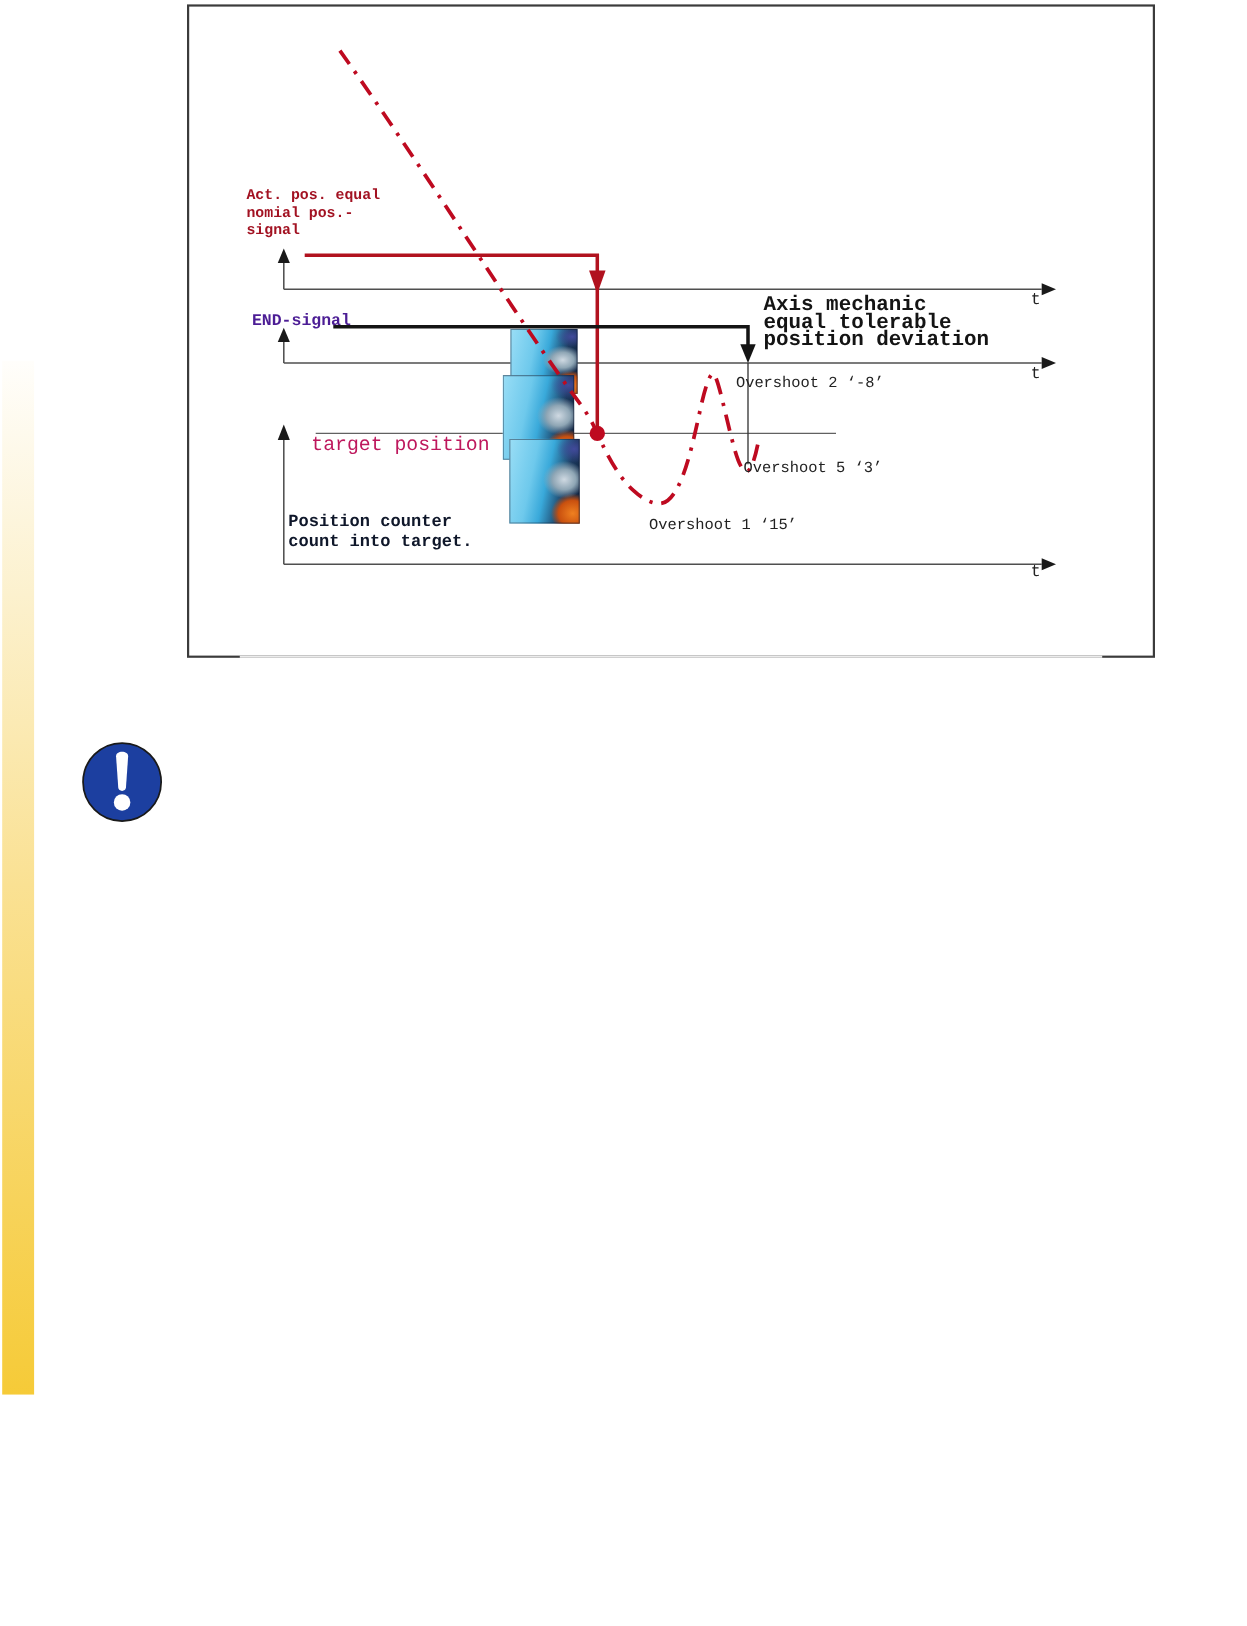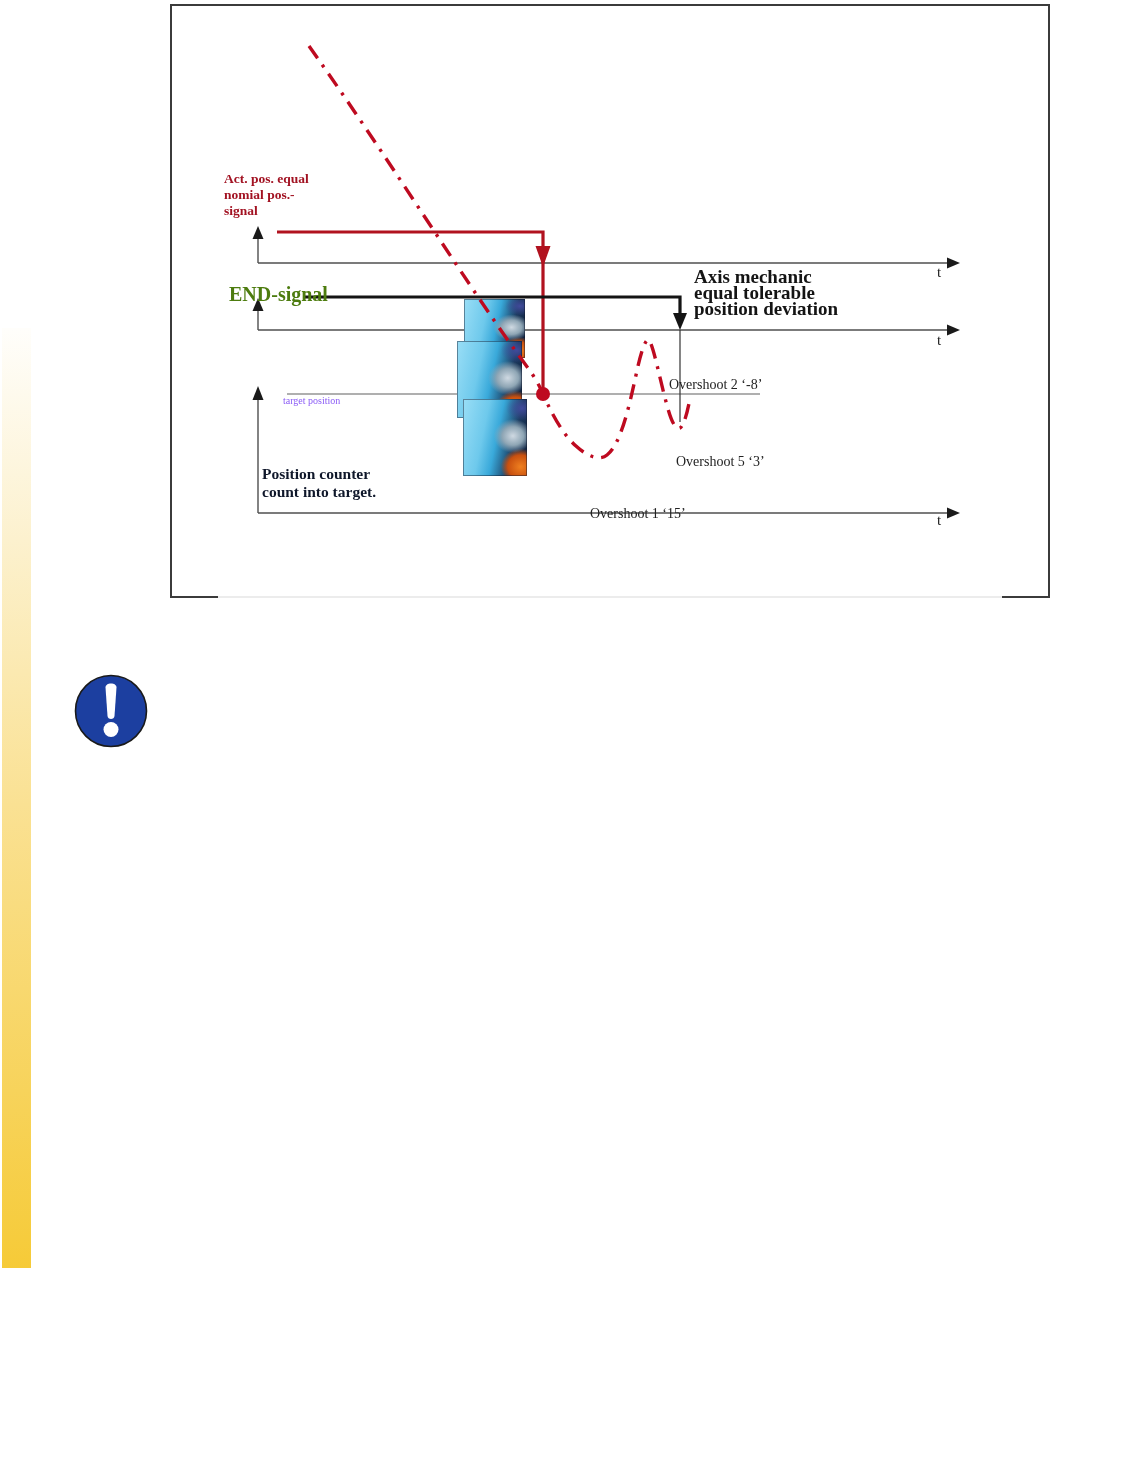--- a/index.html
+++ b/index.html
@@ -1,18 +1,18 @@
 <!DOCTYPE html>
 <html><head>
 <meta charset="utf-8">
 <style>
   html,body{margin:0;padding:0;background:#ffffff;}
   .page{
     position:relative;width:1134px;height:1268px;background:#ffffff;overflow:hidden;
-    font-family:Liberation Serif, serif;color:#1a1a1a;
+    font-family:Liberation Mono, monospace;color:#1a1a1a;
   }
   
   .left-strip{
     position:absolute;left:2px;top:328px;width:29px;height:1059px;
     background:linear-gradient(to bottom,#fffefb 0%,#fcf1ce 20%,#fae193 45%,#f7d35b 72%,#f5c520 100%);
   }
   .bottom-band{
     position:absolute;left:0;top:1392px;width:1030px;height:86px;
     background:linear-gradient(to right,#f2c40e 0%,#f2c40e 12%,#f5d562 45%,#f8e6a2 70%,#fefbf2 92%,#ffffff 100%);
   }
@@ -39,27 +39,27 @@
       radial-gradient(45% 30% at 92% 12%, #414a9b 0%, rgba(0,0,0,0) 55%),
       linear-gradient(102deg, #9adef6 0%, #6ec9ec 34%, #39a9da 52%, #1b3a5e 76%, #0d1b36 100%);
     box-shadow:0 0 0 1px rgba(15,25,45,.45) inset;
   }
   .photo-1{left:464px;top:299px;width:61px;height:59px;}
   .photo-2{left:457px;top:341px;width:65px;height:77px;}
   .photo-3{left:463px;top:399px;width:64px;height:77px;}
   
   .lbl{position:absolute;z-index:4;white-space:nowrap;}
   .lbl-act-pos{left:224px;top:171px;font-size:13.5px;font-weight:bold;color:#a21222;line-height:16px;}
-  .lbl-end{left:229px;top:283px;font-size:20px;font-weight:bold;color:#4d7c0f;}
+  .lbl-end{left:229px;top:283px;font-size:15px;font-weight:bold;color:#4c1d95;}
   .lbl-axis-mech{left:694px;top:269px;font-size:19px;font-weight:bold;color:#141414;line-height:16px;}
-  .lbl-ov{font-size:14px;color:#222222;margin-top:36px;}
+  .lbl-ov{font-size:14px;color:#222222;}
   .lbl-ov-2h{left:669px;top:341px;}
   .lbl-ov-2l{left:676px;top:418px;}
   .lbl-ov-1{left:590px;top:470px;}
-  .lbl-target{left:283px;top:395px;font-size:10px;color:#8b5cf6;}
+  .lbl-target{left:283px;top:395px;font-size:18px;color:#be185d;}
   .lbl-poscnt{left:262px;top:465px;font-size:15.5px;font-weight:bold;color:#0f172a;line-height:18px;}
   .lbl-t{font-size:15px;color:#222222;}
   .lbl-t1{left:937px;top:264px;}
   .lbl-t2{left:937px;top:332px;}
   .lbl-t3{left:937px;top:512px;}
   
   .notice-icon{position:absolute;left:74px;top:674px;width:74px;height:74px;z-index:4;}
 </style>
 </head>
 <body>

